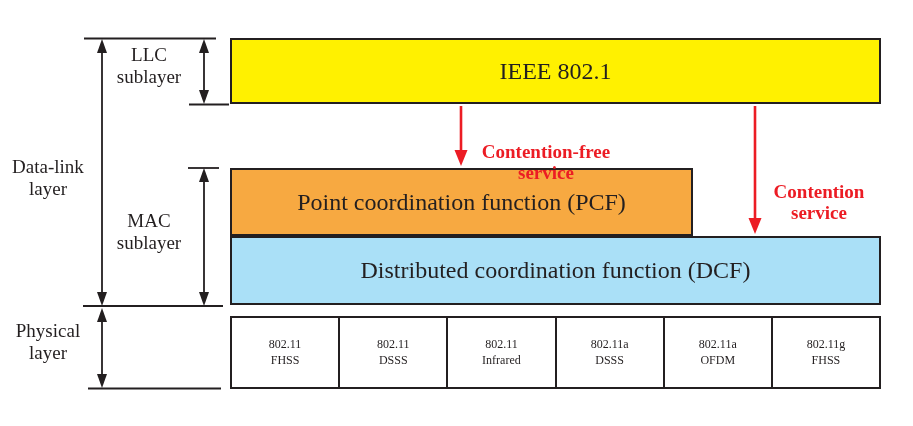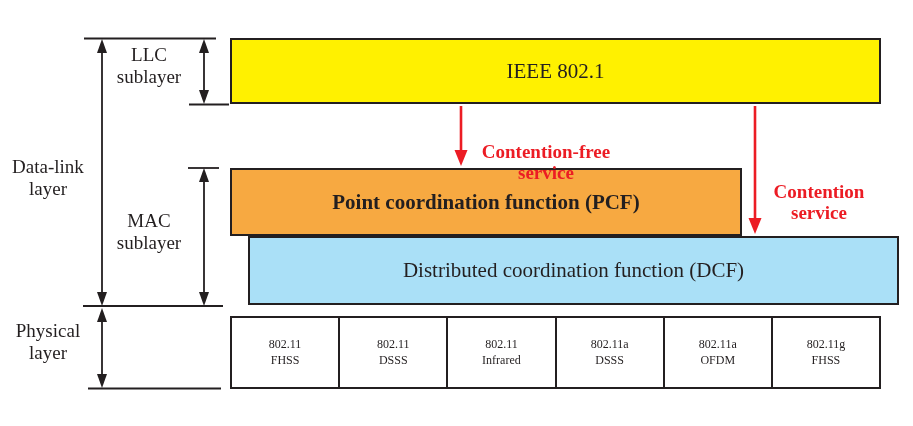--- a/index.html
+++ b/index.html
@@ -8,27 +8,27 @@
     width:913px;height:426px;
     background:#ffffff;
     font-family:"Liberation Serif","DejaVu Serif",serif;
     color:var(--ink,#231F20);
     overflow:hidden;
   }
   .box{
     position:absolute;
     border:2px solid var(--ink,#231F20);
     display:flex;align-items:center;justify-content:center;
-    font-size:21px;
+    font-size:24px;
     box-sizing:border-box;
     text-align:center;
   }
   .llc-box{left:230px;top:38px;width:651px;height:66px;background:var(--yellow,#FFF100);}
-  .pcf-box{left:230px;top:168px;width:512px;height:68px;background:var(--orange,#F7A941);font-weight:bold;}
-  .dcf-box{left:248px;top:236px;width:651px;height:69px;background:var(--blue,#AAE0F7);}
+  .pcf-box{left:230px;top:168px;width:463px;height:68px;background:var(--orange,#F7A941);}
+  .dcf-box{left:230px;top:236px;width:651px;height:69px;background:var(--blue,#AAE0F7);}
   .phy-row{
     position:absolute;left:230px;top:316px;width:651px;height:73px;
     display:flex;box-sizing:border-box;
   }
   .phy-cell{
     flex:1 1 0;
     border:2px solid var(--ink,#231F20);
     margin-left:-2px;
     display:flex;flex-direction:column;align-items:center;justify-content:center;
     font-size:12px;line-height:1.32;

